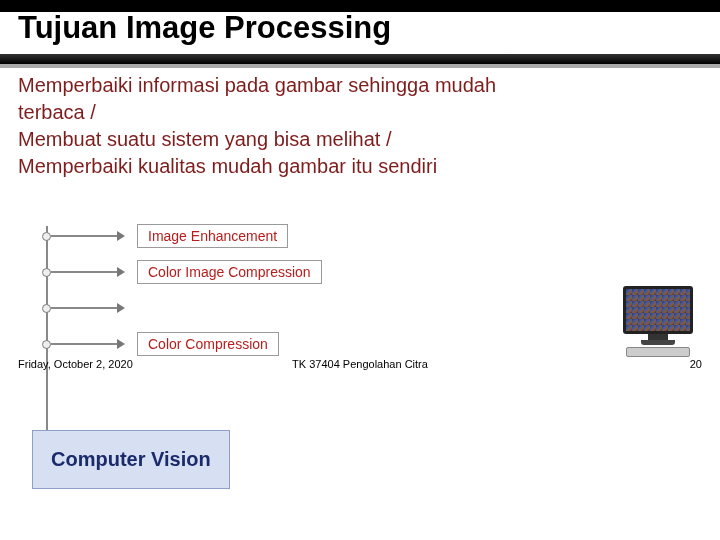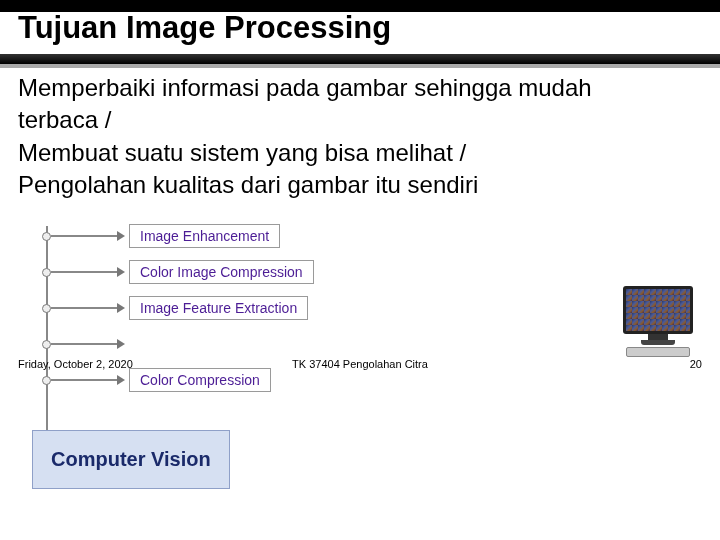--- a/index.html
+++ b/index.html
@@ -2,28 +2,28 @@
 <html><head>
 <meta charset="utf-8">
 <style>
   * { box-sizing: border-box; margin: 0; padding: 0; }
   html, body { width: 720px; height: 540px; font-family: Arial, Helvetica, sans-serif; background: #fff; overflow: hidden; }
   .slide { position: relative; width: 720px; height: 380px; }
   .topbar { height: 12px; background: #000; }
   .underbar { position: absolute; top: 54px; left: 0; right: 0; height: 10px; background: linear-gradient(#333,#000); z-index: 0; }
   .underbar::after{content:"";position:absolute;top:10px;left:0;right:0;height:4px;background:#aaa;}
   .title { position: absolute; top: 10px; left: 18px; font-size: 31px; color: #000; z-index: 2; }
-  .body { position: absolute; top: 72px; left: 18px; right: 18px; font-size: 24px; color: #000000; line-height: 1.35; }
+  .body { position: absolute; top: 72px; left: 18px; right: 18px; font-size: 20px; color: #7f1d1d; line-height: 1.35; }
   .diagram { position: absolute; top: 218px; left: 30px; }
   .rail { position: absolute; left: 16px; top: 8px; width: 2px; height: 208px; background: #888; }
   .spur { position: relative; height: 36px; display: flex; align-items: center; }
   .dot { width: 9px; height: 9px; border: 1px solid #7a7a7a; background: #eee; border-radius: 50%; margin-left: 12px; z-index:2;}
   .harrow { width: 72px; height: 2px; background: #888; position: relative; }
   .harrow::after { content:""; position:absolute; right:-2px; top:-4px; border-left:8px solid #777; border-top:5px solid transparent; border-bottom:5px solid transparent;}
-  .node { margin-left: 6px; padding: 3px 10px; border: 1px solid #9a9a9a; background: #fff; font-size: 14px; color: #4c1d95; white-space: nowrap; }
+  .node { margin-left: 14px; padding: 3px 10px; border: 1px solid #9a9a9a; background: #fff; font-size: 14px; color: #b91c1c; white-space: nowrap; }
   .downarrow{position:absolute;left:13px;top:216px;border-top:10px solid #777;border-left:6px solid transparent;border-right:6px solid transparent;}
   .cv-box { position:absolute; top:430px; left:32px; padding: 17px 18px; border:1px solid #8fa0c8; background:#d6e0f2; font-size:20px; font-weight:bold; color:#1a2a6a; }
   .footer { position:absolute; bottom:10px; left:18px; right:18px; display:flex; justify-content:space-between; font-size:11px; color:#000; align-items:flex-end;}
   .footer-center{position:absolute;left:0;right:0;text-align:center;}
   .pcimg { position:absolute; right:22px; bottom:22px; width:80px; height:72px; }
   .monitor-frame{width:70px;height:48px;background:#222;border-radius:3px;padding:3px;margin:0 auto;}
   .monitor-screen{width:100%;height:100%;background:linear-gradient(135deg,#2a3a6a 0%,#4a5a9a 40%,#8a5a2a 70%,#3a2a5a 100%);background-size:6px 6px;}
   .monitor-stand{width:20px;height:6px;background:#333;margin:0 auto;}
   .monitor-base{width:34px;height:5px;background:#444;margin:0 auto;border-radius:0 0 3px 3px;}
   .keyb{width:64px;height:10px;background:#ccc;border:1px solid #888;margin:2px auto 0;border-radius:2px;}
@@ -33,40 +33,35 @@
 
 <div class="slide">
   <div class="topbar"></div>
   <div class="underbar"></div>
   <h1 class="title">Tujuan Image Processing</h1>
 
   <div class="body">
     <div>Memperbaiki informasi pada gambar sehingga mudah</div>
     <div>terbaca /</div>
     <div>Membuat suatu sistem yang bisa melihat /</div>
-    <div>Pengolahan kualitas dari gambar itu sendiri</div>
+    <div>Memperbaiki kualitas mudah gambar itu sendiri</div>
   </div>
 
   <div class="diagram">
     <div class="rail"></div>
     <div class="downarrow"></div>
     <div class="spur">
       <div class="dot"></div>
       <div class="harrow"></div>
       <div class="node">Image Enhancement</div>
     </div>
     <div class="spur">
       <div class="dot"></div>
       <div class="harrow"></div>
       <div class="node">Color Image Compression</div>
-    </div>
-    <div class="spur">
-      <div class="dot"></div>
-      <div class="harrow"></div>
-      <div class="node">Image Feature Extraction</div>
     </div>
     <div class="spur">
       <div class="dot"></div>
       <div class="harrow"></div>
     </div>
     <div class="spur">
       <div class="dot"></div>
       <div class="harrow"></div>
       <div class="node">Color Compression</div>
     </div>

